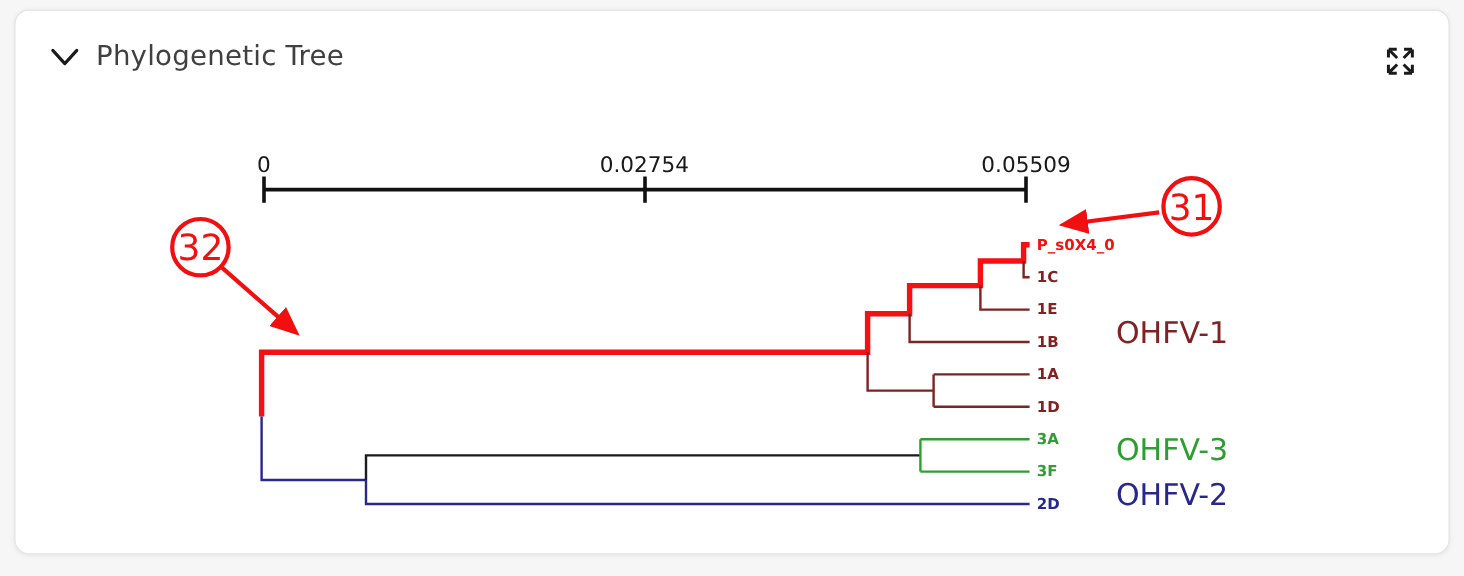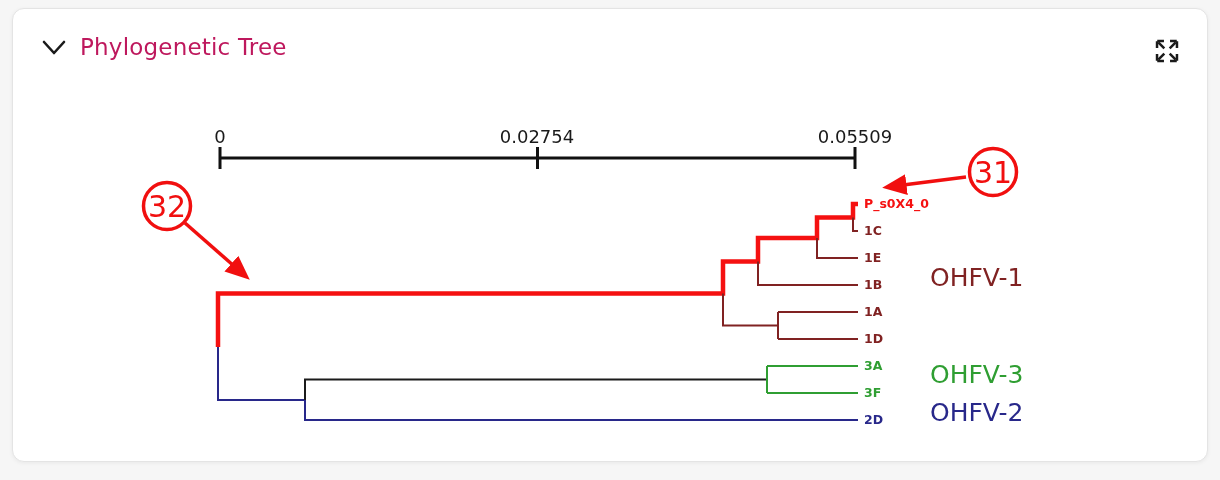--- a/index.html
+++ b/index.html
@@ -1,21 +1,21 @@
 <!DOCTYPE html>
 <html><head>
 <meta charset="utf-8">
 <style>
   html,body{margin:0;padding:0;background:#f6f6f6;width:1220px;height:480px;overflow:hidden;
     font-family:"DejaVu Sans", sans-serif;}
   .card{position:absolute;left:12px;top:8px;width:1194px;height:452px;background:#ffffff;
     border:1px solid #e4e4e4;border-radius:12px;box-shadow:0 1px 4px rgba(0,0,0,.06);}
   .header{position:absolute;left:0;top:0;width:100%;height:70px;}
   .chev{position:absolute;left:42px;top:39px;width:24px;height:18px;cursor:pointer;}
-  .title{position:absolute;left:80px;top:34px;font-size:23px;color:#be185d;letter-spacing:.2px;}
+  .title{position:absolute;left:80px;top:34px;font-size:23px;color:#404040;letter-spacing:.2px;}
   .expand{position:absolute;right:40px;top:38px;width:26px;height:26px;cursor:pointer;}
   svg.stage{position:absolute;left:0;top:0;width:1220px;height:480px;}
   text{font-family:"DejaVu Sans", sans-serif;}
   .scale-label{font-size:18px;}
   .leaf-label{font-size:12.5px;font-weight:bold;}
   .clade-label{font-size:25px;}
   .mark-label{font-size:30px;}
 </style>
 </head>
 <body>

